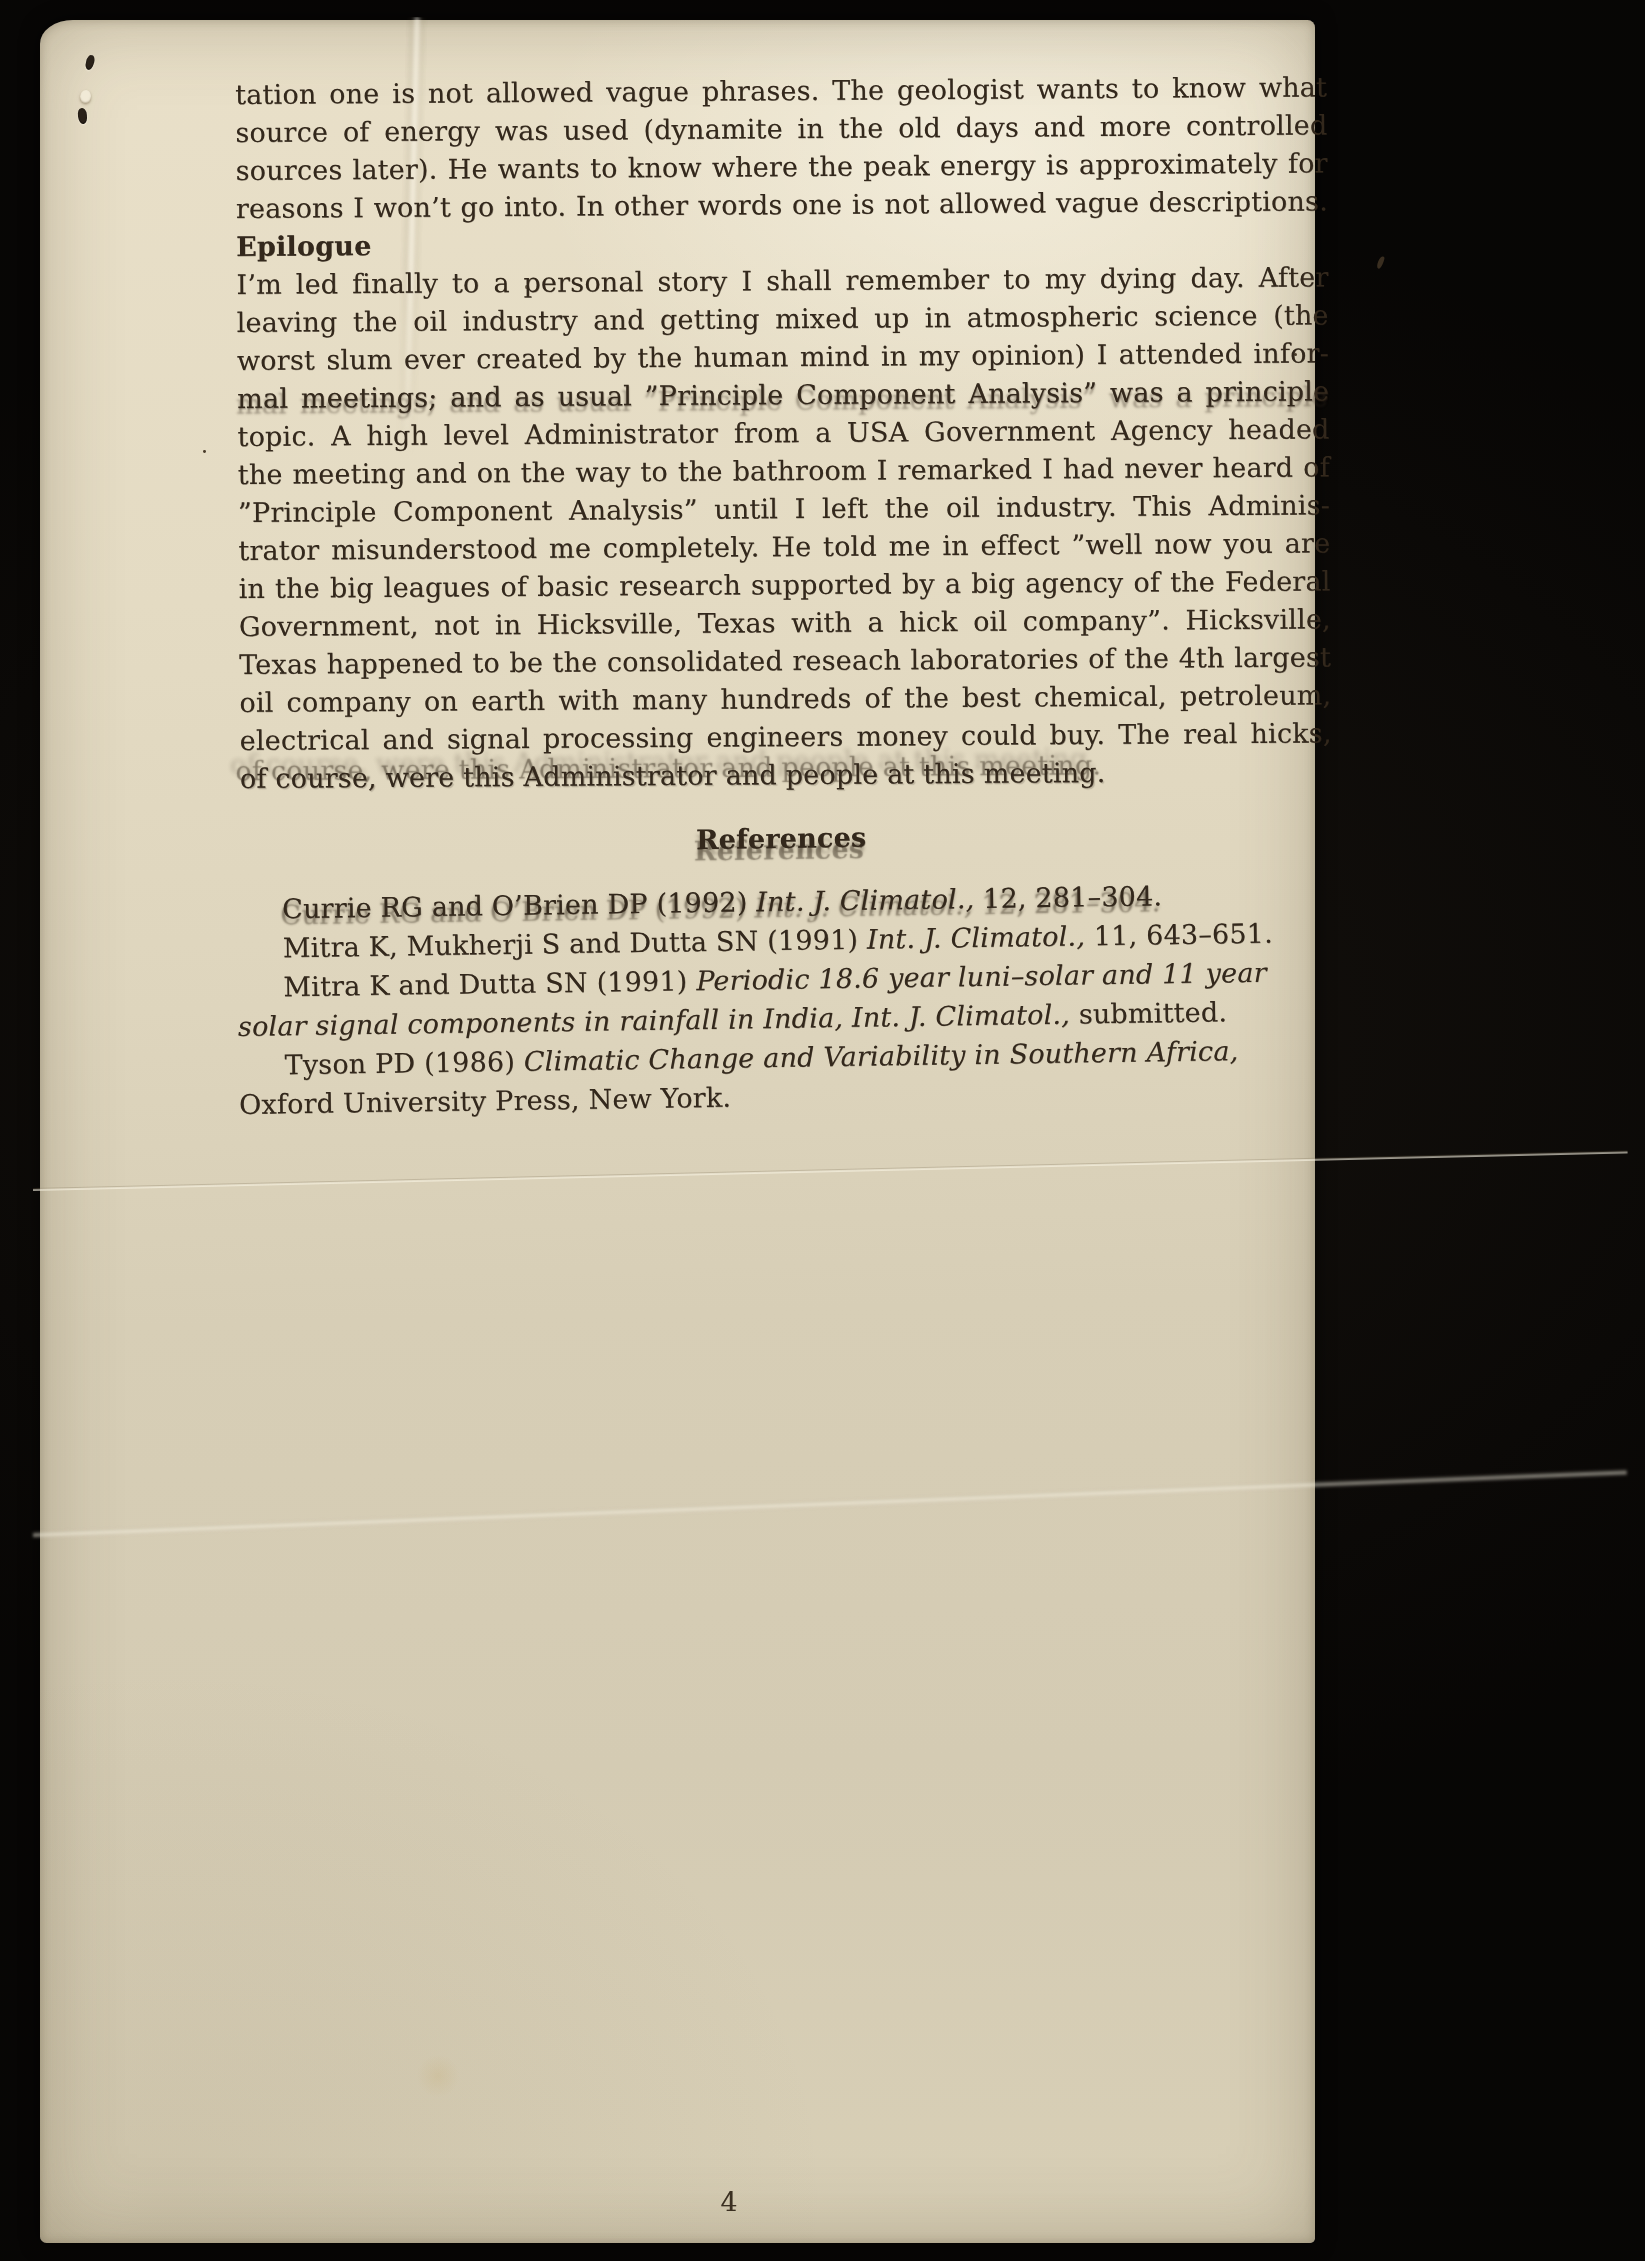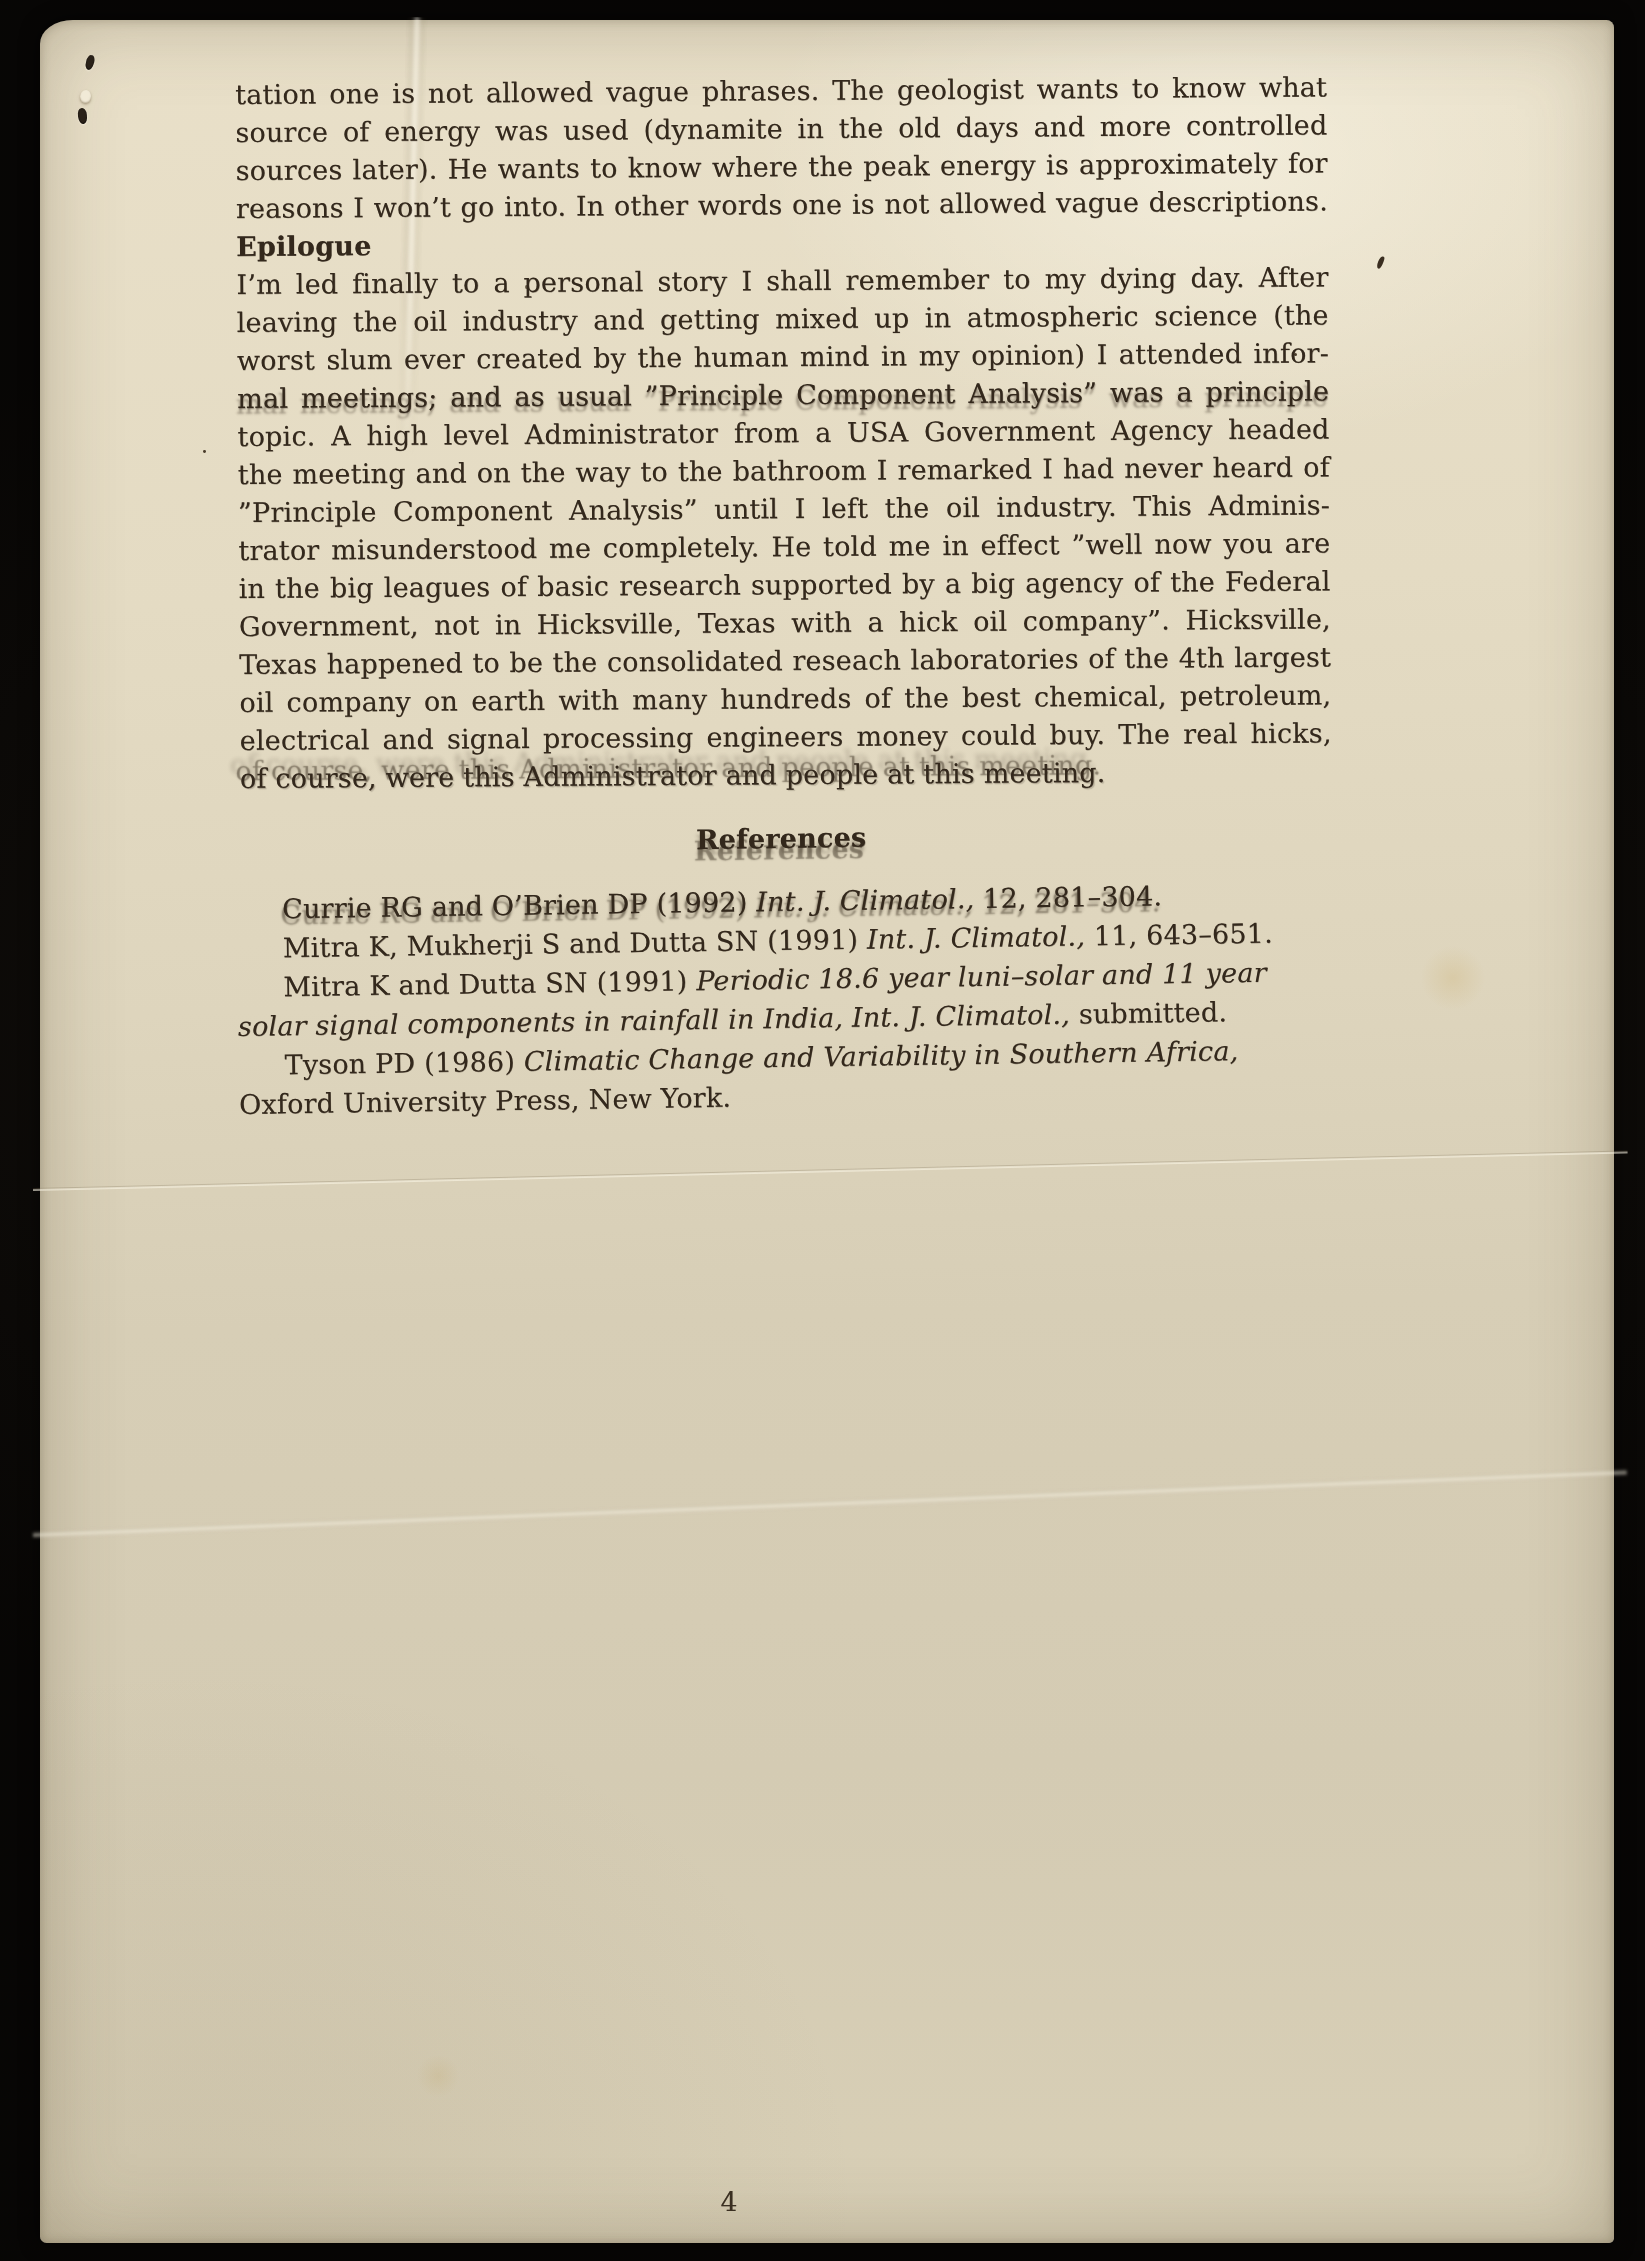--- a/index.html
+++ b/index.html
@@ -15,21 +15,21 @@
       radial-gradient(ellipse 1235px 855px at 50% 45%, rgba(40,34,26,0.25), rgba(0,0,0,0.55)),
       #100d0a;
     font-family: "DejaVu Serif", "Liberation Serif", serif;
   }
 
   
   #paper {
     position: absolute;
     left: 40px;
     top: 20px;
-    width: 1574px;
+    width: 1275px;
     height: 2223px;
     border-radius: 33px 7.6px 4.7px 6.6px / 24px 7.6px 4.7px 6.6px;
     background:
       radial-gradient(circle 43px at 1413px 958px, rgba(196,160,80,0.20), rgba(196,160,80,0.0) 75%),
       radial-gradient(circle 28.5px at 398px 2056px, rgba(190,158,86,0.16), rgba(190,158,86,0.0) 75%),
       radial-gradient(ellipse 712px 451px at 75% 6%, rgba(255,252,240,0.45), rgba(255,252,240,0) 65%),
       radial-gradient(ellipse 950px 760px at 10% 98%, rgba(115,100,72,0.10), rgba(115,100,72,0) 70%),
       linear-gradient(178.5deg, #e9e0c9 0%, #e4dbc3 26%, #ded5bd 44%, #d7ceb6 58%, #d4cbb3 78%, #d8cfb6 100%);
     box-shadow:
       inset 0 0 81px rgba(82,68,42,0.30),

